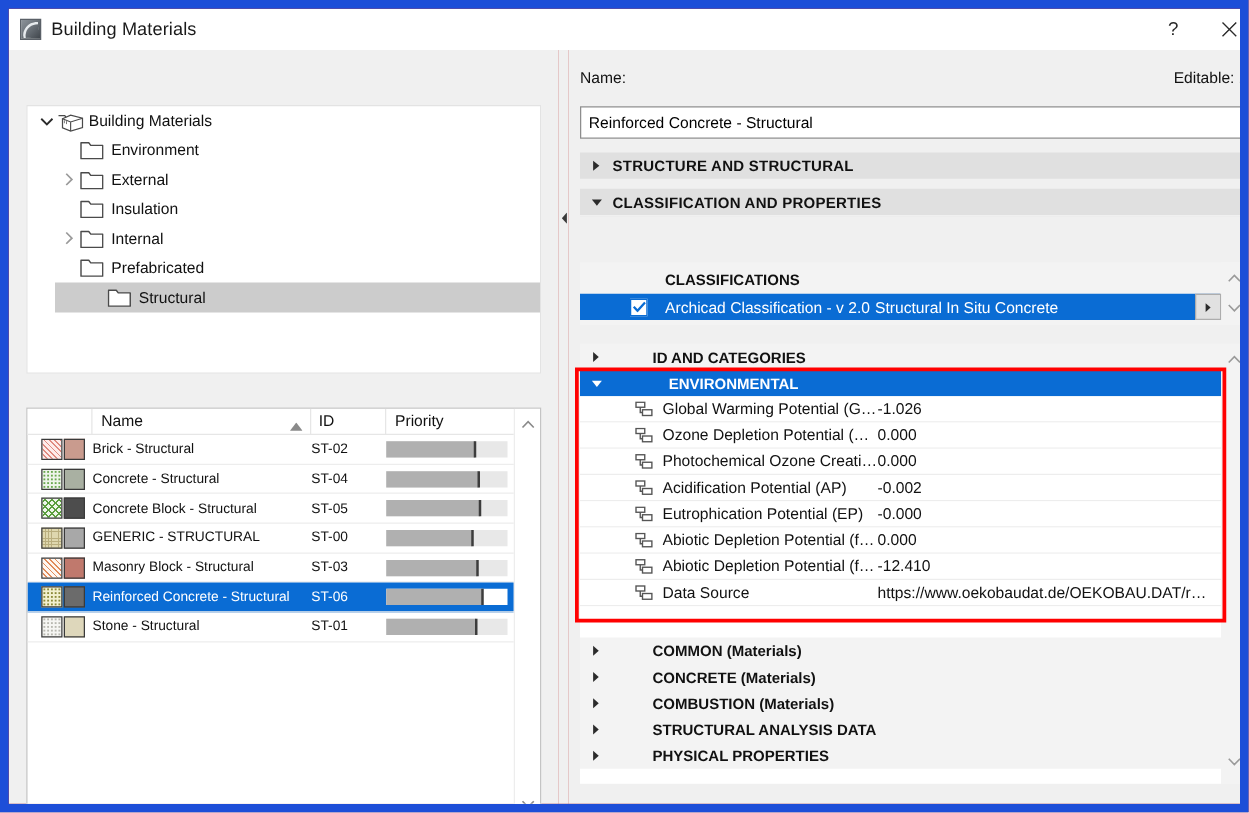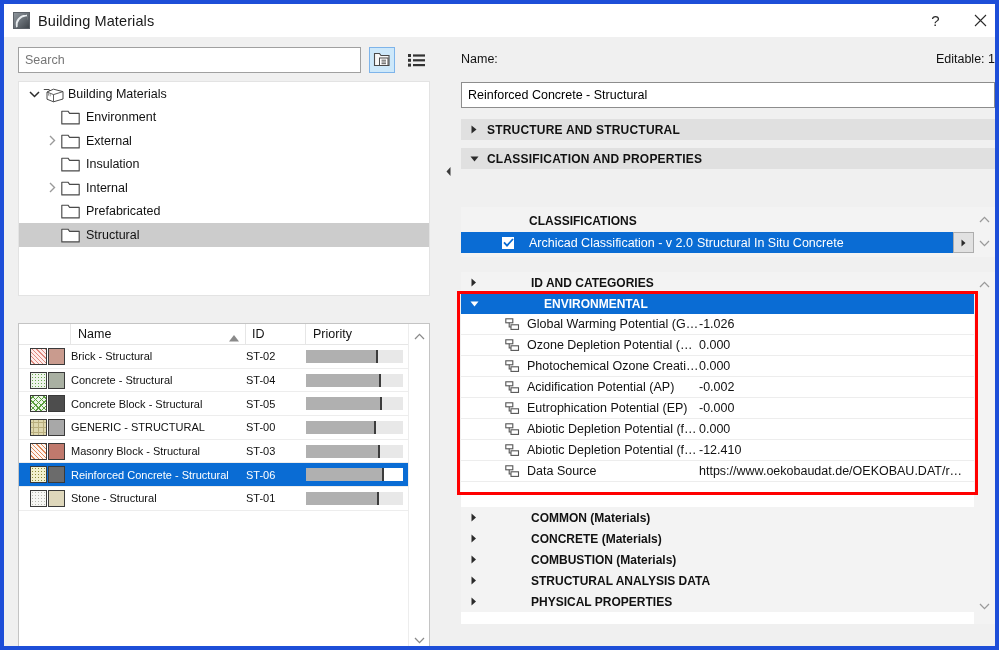--- a/index.html
+++ b/index.html
@@ -9,21 +9,21 @@
     overflow: hidden;
     font-family: "Liberation Sans", sans-serif;
     font-size: 12px;
     color: #000;
     background: #ffffff;
   }
   #app {
     position: relative;
     width: 999px; height: 650px;
     background: #b91c1c;
-    border: 4px solid #1d4ed8;
+    border: 7px solid #1d4ed8;
     overflow: hidden;
   }
 
   
   .titlebar {
     position: absolute; left: 0; top: 0; width: 999px; height: 33px;
     background: #ffffff;
     display: flex; align-items: center;
   }
   .app-icon {
@@ -240,21 +240,21 @@
   }
   .prop-list {
     position: absolute; left: 0; top: 0; width: 513px; height: 352px;
     background: #f3f3f3; overflow: hidden;
   }
   .grp-row {
     height: 21px; display: flex; align-items: center;
     font-weight: bold; font-size: 12px; color: #111;
   }
   .grp-row .tri { width: 26px; display:flex; align-items:center; justify-content:center; flex:none; }
-  .grp-row .glabel { margin-left: 44px; }
+  .grp-row .glabel { margin-left: 32px; }
   .grp-row.sel { background: #0a6cd4; color: #fff; gap: 13px; }
   .prop-row {
     height: 21px; display: flex; align-items: center; background: #fff;
     border-bottom: 1px solid #ededed; font-size: 12.5px; color: #111;
   }
   .prop-ico { width: 22px; margin-left: 40px; flex: none; display:flex; align-items:center; justify-content:center; }
   .prop-ico svg { display: block; }
   .prop-label {
     width: 172px; white-space: nowrap; overflow: hidden;
     text-overflow: ellipsis; margin-left: 4px; flex: none;
@@ -296,40 +296,20 @@
       <div class="tb-btn">
         <svg width="13" height="13" viewBox="0 0 13 13">
             <path d="M1 1 L12 12 M12 1 L1 12" stroke="#2b2b2b" stroke-width="1.1" fill="none"></path>
           </svg>
       </div>
     </div>
   </div>
 
   <div class="left-pane">
 
-    <div class="search-row">
-      <input class="search-input" type="text" placeholder="Search" style="">
-      <div class="view-btn active">
-        <svg width="19" height="18" viewBox="0 0 19 18">
-          <path d="M1.5 2.5 h5 l1.5 2 h8 v10 h-14.5 z" fill="#f7f7f7" stroke="#4a4a4a" stroke-width="1.1"></path>
-          <rect x="6.5" y="7" width="8.5" height="7.5" fill="#ffffff" stroke="#4a4a4a" stroke-width="1"></rect>
-          <path d="M8.5 9.2 h4.5 M8.5 11 h4.5 M8.5 12.7 h4.5" stroke="#4a4a4a" stroke-width="0.9"></path>
-        </svg>
-      </div>
-      <div class="view-btn">
-        <svg width="19" height="14" viewBox="0 0 19 14">
-          <rect x="1" y="1" width="3" height="3" fill="#333"></rect>
-            <rect x="6" y="1.4" width="12" height="2.2" fill="#333"></rect>
-          <rect x="1" y="5.8" width="3" height="3" fill="#333"></rect>
-            <rect x="6" y="6.2" width="12" height="2.2" fill="#333"></rect>
-          <rect x="1" y="10.6" width="3" height="3" fill="#333"></rect>
-            <rect x="6" y="11" width="12" height="2.2" fill="#333"></rect>
-        </svg>
-      </div>
-    </div>
 
     <div class="tree">
       <div id="tree-rows">
           <div class="tree-row" style="padding-left: 6px;">
             <span class="tw">
               <svg width="11" height="8" viewBox="0 0 11 8">
                 <path d="M1 2 L5.5 6.5 L10 2" stroke="#2b2b2b" stroke-width="1.5" fill="none"></path>
               </svg>
             </span>
             <span class="folder-ico">
@@ -388,21 +368,21 @@
           </div>
           <div class="tree-row" style="padding-left: 24px;">
             <span class="tw"></span>
             <span class="folder-ico">
               <svg width="19" height="16" viewBox="0 0 19 16">
                 <path d="M0.8 2.2 h6.2 l1.6 2.1 h9.6 v10.6 h-17.4 z" fill="#ffffff" stroke="#4a4a4a" stroke-width="1.15" stroke-linejoin="round"></path>
               </svg>
             </span>
             <span class="tree-label">Prefabricated</span>
           </div>
-          <div class="tree-row sel" style="padding-left: 24px;">
+          <div class="tree-row sel" style="padding-left: 24px; margin-left: 22px;">
             <span class="tw"></span>
             <span class="folder-ico">
               <svg width="19" height="16" viewBox="0 0 19 16">
                 <path d="M0.8 2.2 h6.2 l1.6 2.1 h9.6 v10.6 h-17.4 z" fill="#ffffff" stroke="#4a4a4a" stroke-width="1.15" stroke-linejoin="round"></path>
               </svg>
             </span>
             <span class="tree-label">Structural</span>
           </div>
         </div>
     </div>

